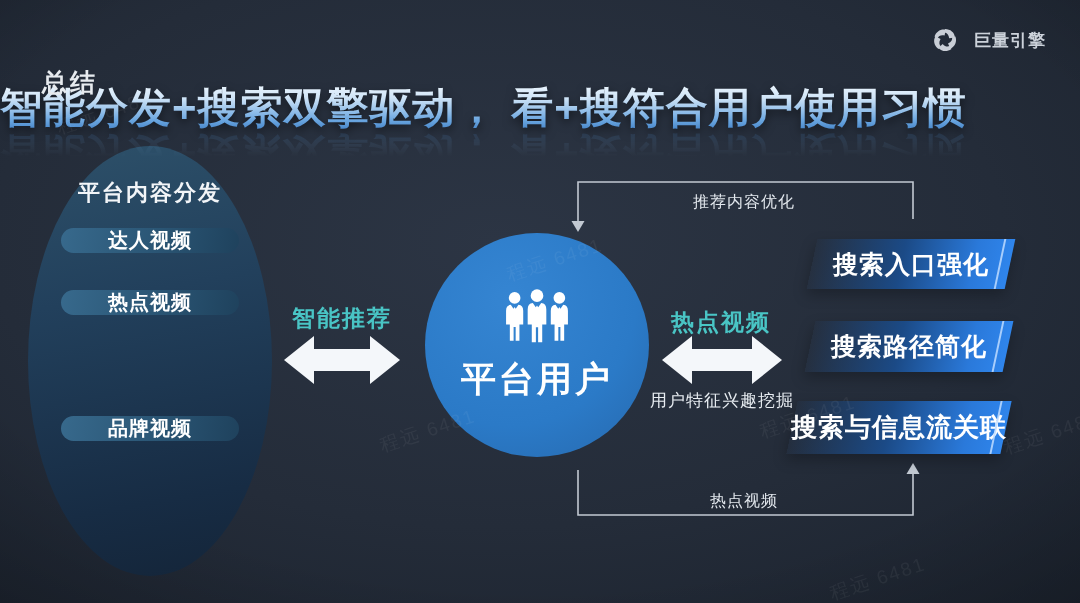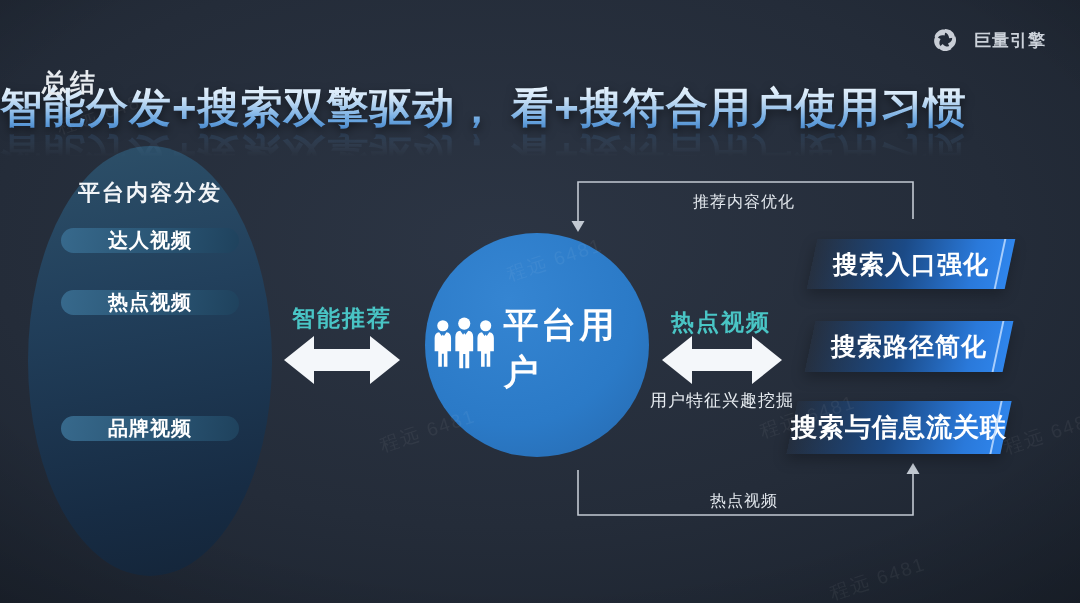--- a/index.html
+++ b/index.html
@@ -37,21 +37,21 @@
     font-size:22px; font-weight:bold; color:#f2f5f8; letter-spacing:2px; }
   .pill { position:absolute; left:50%; transform:translateX(-50%); width:178px; height:25px;
     border-radius:20px; background:linear-gradient(100deg,#37698c 0%, #2a5574 55%, #1f425d 100%);
     color:#ffffff; font-weight:bold; font-size:20px; letter-spacing:1px;
     display:flex; align-items:center; justify-content:center; }
 
   .connectors { position:absolute; inset:0; z-index:2; pointer-events:none; }
 
   .circle { position:absolute; left:425px; top:233px; width:224px; height:224px; border-radius:50%;
     background: radial-gradient(circle at 38% 30%, #3585d2 0%, #2b7ac7 60%, #2668ad 100%);
-    display:flex; flex-direction:row; align-items:center; justify-content:center; z-index:3; }
+    display:flex; flex-direction:column; align-items:center; justify-content:center; z-index:3; }
   .circle-label { margin-top:8px; font-size:35px; font-weight:800; color:#fff; letter-spacing:3px; }
 
   .banner { position:absolute; transform:skewX(-12deg); z-index:3;
     background:linear-gradient(90deg, rgba(34,52,78,0.22) 0%, #1b4a86 45%, #2a79da 82%, #2f85ec 100%);
     display:flex; align-items:center; justify-content:center;
     box-shadow: 0 6px 14px rgba(0,0,0,0.25); }
   .banner::after { content:""; position:absolute; top:0; bottom:0; right:9px; width:2px;
     background:rgba(190,220,255,0.85); }
   .banner > span { transform:skewX(12deg); color:#fff; font-weight:800; font-size:25px;
     letter-spacing:1px; white-space:nowrap; }

